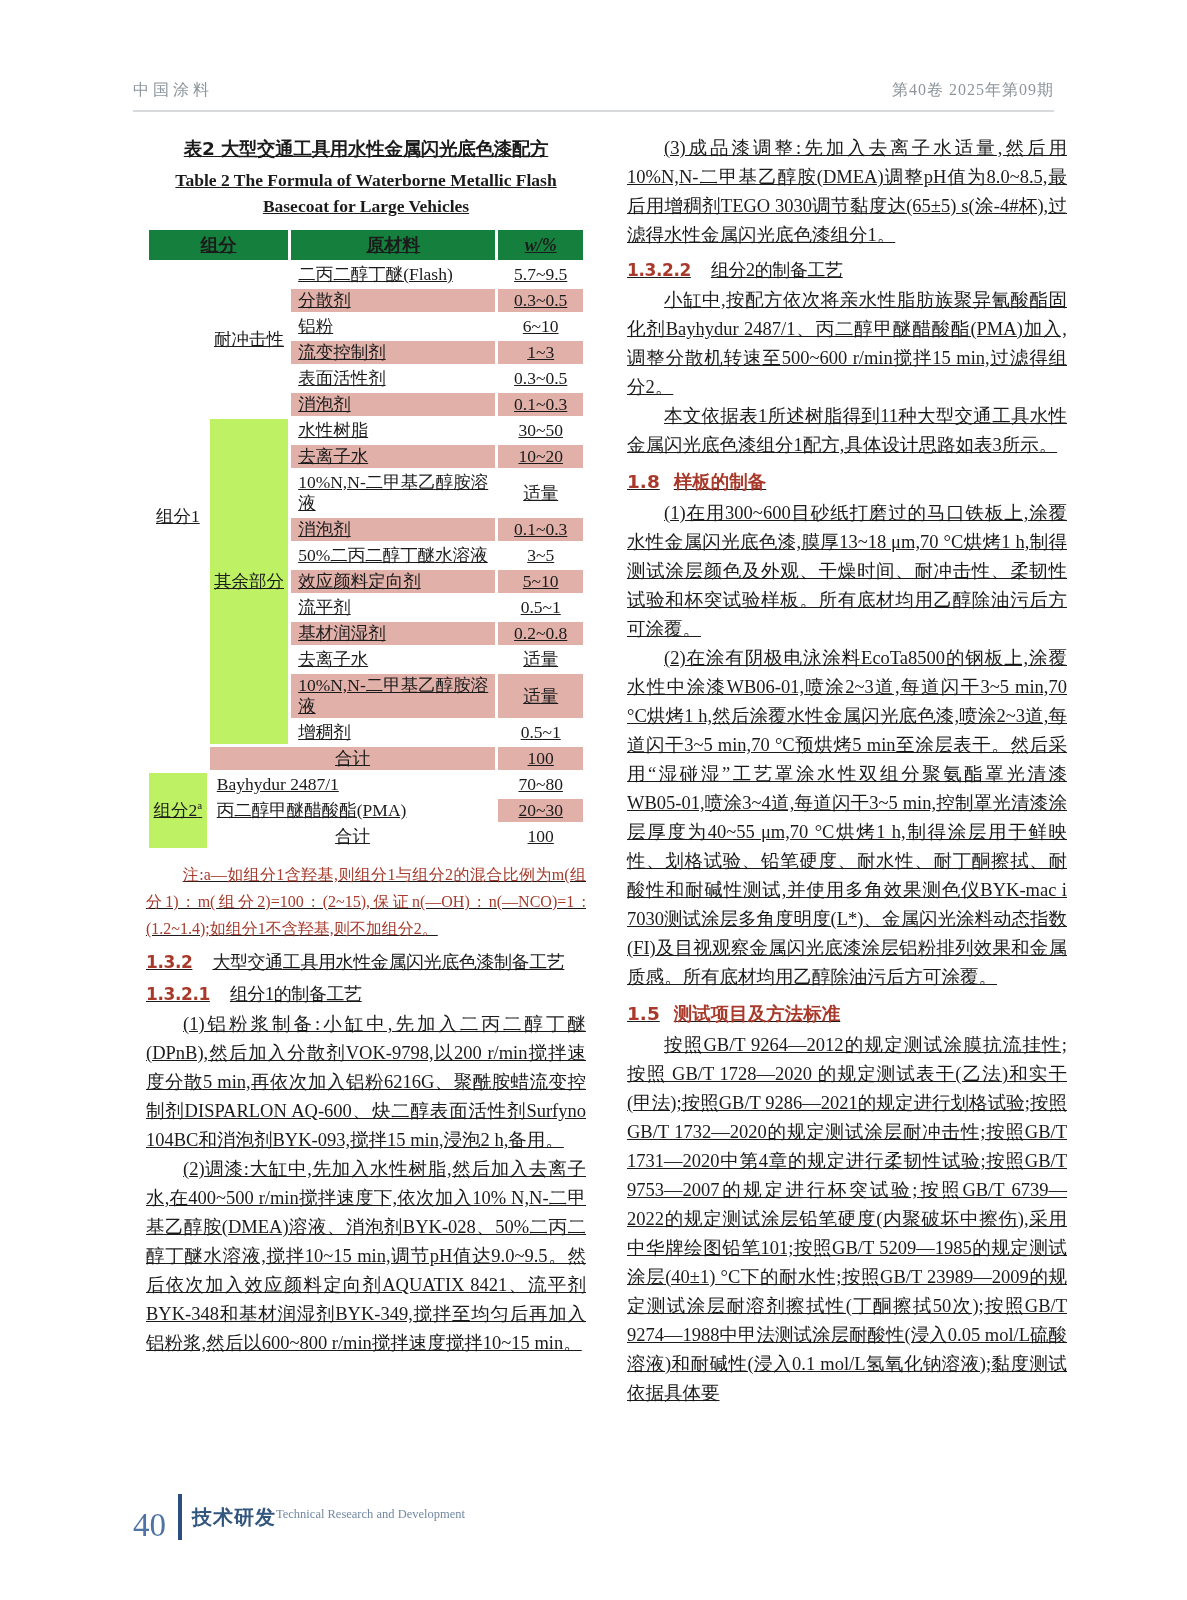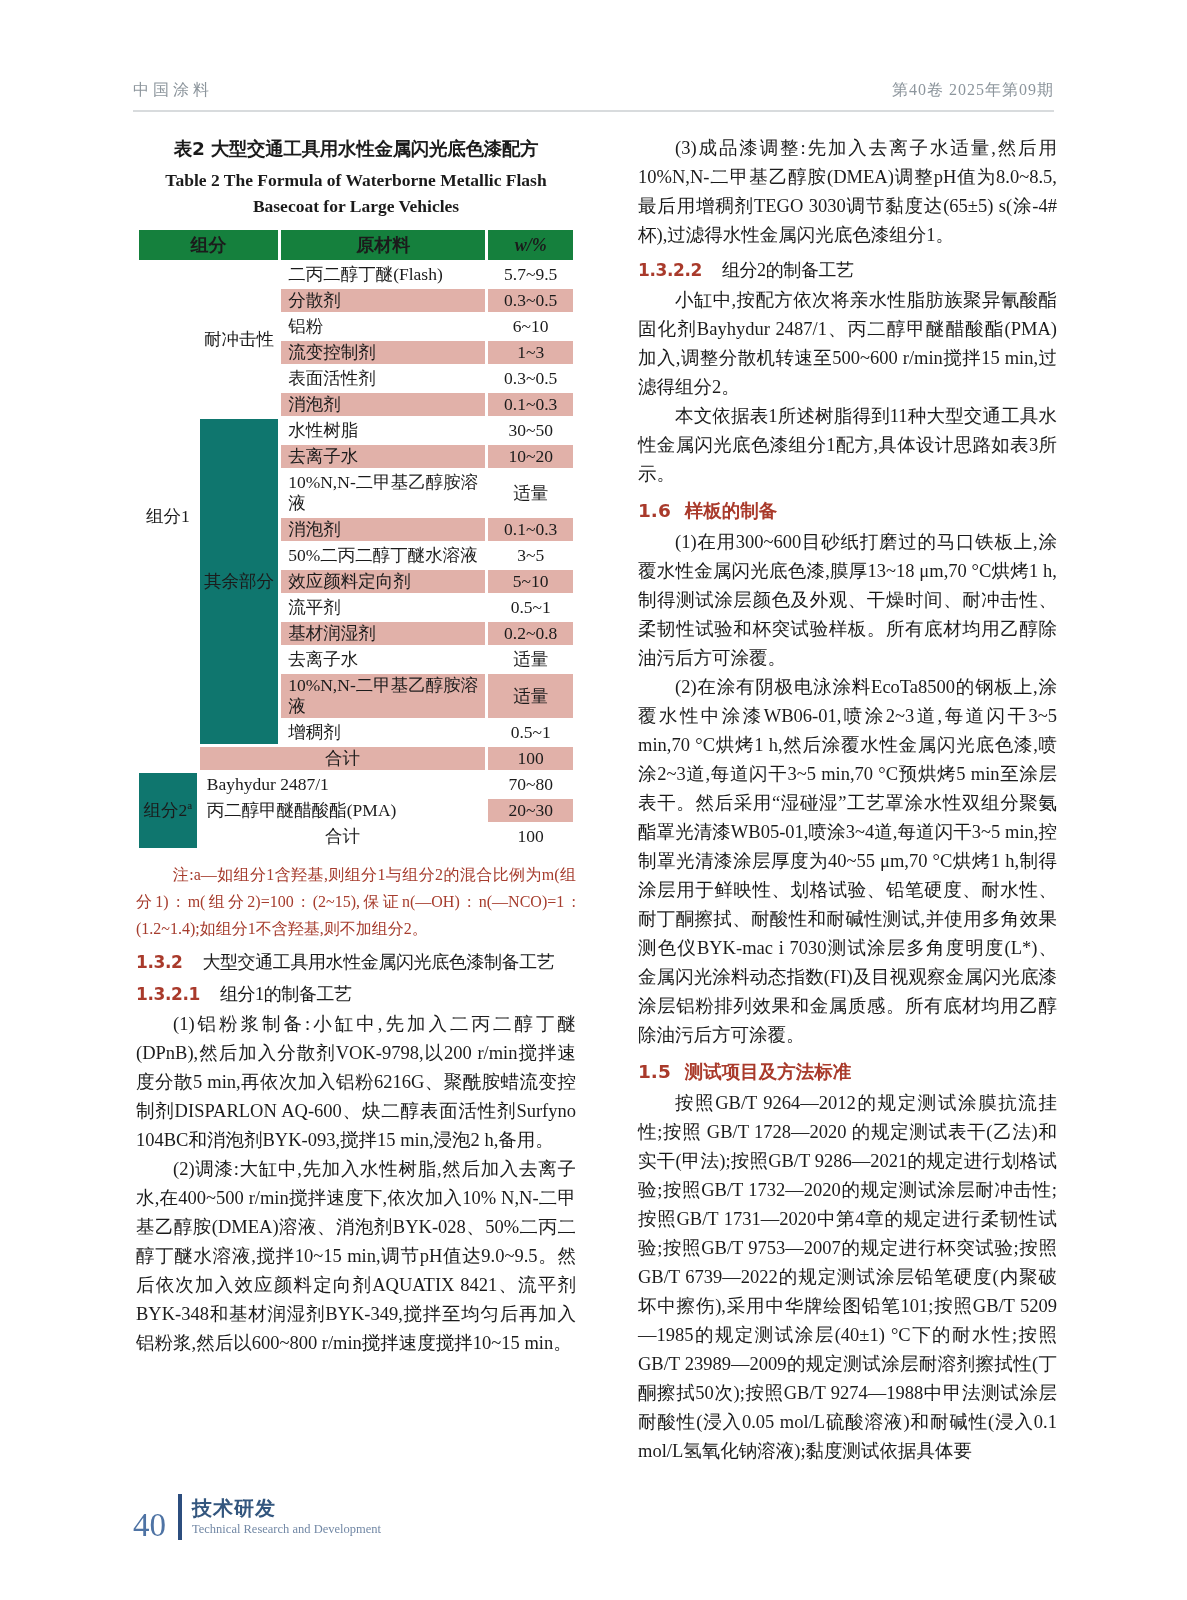--- a/index.html
+++ b/index.html
@@ -14,21 +14,21 @@
   .page-header{
     position:absolute;top:80px;left:133px;width:921px;
     display:flex;justify-content:space-between;align-items:flex-end;
     color:#8c959c;font-size:16px;
     border-bottom:2px solid #d8dbdd;padding-bottom:9px;
   }
   .page-header .journal{letter-spacing:4px;}
   .page-header .issue{letter-spacing:1px;}
 
   
-  .columns{position:absolute;top:134px;left:136px;width:921px;display:flex;gap:62px;}
+  .columns{position:absolute;top:134px;left:146px;width:921px;display:flex;gap:41px;text-decoration:underline;}
   .col{width:440px;}
 
   
   .cap-zh{
     text-align:center;font-weight:bold;font-size:18.5px;
     font-family:"DejaVu Sans","Liberation Sans",sans-serif;
     margin:2px 0 6px 0;letter-spacing:-0.3px;
   }
   .cap-en{text-align:center;font-weight:bold;font-size:17.5px;line-height:26px;}
 
@@ -45,21 +45,21 @@
     background:#15803d;font-size:18px;font-weight:bold;
     padding:3px 2px;text-align:center;
   }
   .ftable th.ital{font-style:italic;font-weight:bold;}
   .ftable td{font-size:17.5px;line-height:21px;padding:1px 4px;vertical-align:middle;}
   .ftable td.mat{text-align:left;padding-left:7px;}
   .ftable td.val{text-align:center;}
   .ftable td.sum{text-align:center;}
   .ftable tr.pink td.mat,.ftable tr.pink td.val,.ftable tr.pink td.sum{background:#e1b1a9;}
   .ftable td.gcell{text-align:center;vertical-align:middle;background:#ffffff;}
-  .ftable td.gcell.p{background:#0f766e;}
+  .ftable td.gcell.p{background:#bef264;}
   .ftable td.mat2{text-align:left;padding-left:7px;}
   .ftable sup.gsup{font-size:11px;vertical-align:super;line-height:0;}
 
   
   .note{
     color:#a63c2d;font-size:16px;line-height:27px;
     text-align:justify;text-indent:2.3em;margin:10px 0 6px 0;
   }
 
   
@@ -83,21 +83,21 @@
   
   .page-footer{
     position:absolute;left:133px;top:1494px;
     display:flex;align-items:center;
   }
   .pgnum{
     color:#4e73a4;font-size:33px;align-self:flex-end;
     margin-right:12px;line-height:30px;
   }
   .fbar{display:inline-block;width:4px;height:46px;background:#2c4d7e;margin-right:10px;}
-  .fsec{display:flex;flex-direction:column;justify-content:flex-start;}
+  .fsec{display:flex;flex-direction:row;justify-content:flex-start;}
   .fzh{
     color:#33567e;font-weight:bold;font-size:20px;line-height:24px;
     font-family:"DejaVu Sans","Liberation Sans",sans-serif;letter-spacing:1px;
   }
   .fen{color:#7288a5;font-size:12.5px;line-height:18px;}
 </style>
 </head>
 <body>
 
 <div class="page">
@@ -237,21 +237,21 @@
       <p class="para">(3)成品漆调整:先加入去离子水适量,然后用10%N,N-二甲基乙醇胺(DMEA)调整pH值为8.0~8.5,最后用增稠剂TEGO 3030调节黏度达(65±5) s(涂-4#杯),过滤得水性金属闪光底色漆组分1。</p>
 
       <div class="h3">
         <span class="num">1.3.2.2</span><span class="txt">组分2的制备工艺</span>
       </div>
 
       <p class="para">小缸中,按配方依次将亲水性脂肪族聚异氰酸酯固化剂Bayhydur 2487/1、丙二醇甲醚醋酸酯(PMA)加入,调整分散机转速至500~600 r/min搅拌15 min,过滤得组分2。</p>
       <p class="para">本文依据表1所述树脂得到11种大型交通工具水性金属闪光底色漆组分1配方,具体设计思路如表3所示。</p>
 
       <div class="h2red">
-        <span class="num">1.6</span><span>样板的制备</span>
+        <span class="num">1.8</span><span>样板的制备</span>
       </div>
 
       <p class="para">(1)在用300~600目砂纸打磨过的马口铁板上,涂覆水性金属闪光底色漆,膜厚13~18 μm,70 °C烘烤1 h,制得测试涂层颜色及外观、干燥时间、耐冲击性、柔韧性试验和杯突试验样板。所有底材均用乙醇除油污后方可涂覆。</p>
       <p class="para">(2)在涂有阴极电泳涂料EcoTa8500的钢板上,涂覆水性中涂漆WB06-01,喷涂2~3道,每道闪干3~5 min,70 °C烘烤1 h,然后涂覆水性金属闪光底色漆,喷涂2~3道,每道闪干3~5 min,70 °C预烘烤5 min至涂层表干。然后采用“湿碰湿”工艺罩涂水性双组分聚氨酯罩光清漆WB05-01,喷涂3~4道,每道闪干3~5 min,控制罩光清漆涂层厚度为40~55 μm,70 °C烘烤1 h,制得涂层用于鲜映性、划格试验、铅笔硬度、耐水性、耐丁酮擦拭、耐酸性和耐碱性测试,并使用多角效果测色仪BYK-mac i 7030测试涂层多角度明度(L*)、金属闪光涂料动态指数(FI)及目视观察金属闪光底漆涂层铝粉排列效果和金属质感。所有底材均用乙醇除油污后方可涂覆。</p>
 
       <div class="h2red">
         <span class="num">1.5</span><span>测试项目及方法标准</span>
       </div>
 
       <p class="para">按照GB/T 9264—2012的规定测试涂膜抗流挂性;按照 GB/T 1728—2020 的规定测试表干(乙法)和实干(甲法);按照GB/T 9286—2021的规定进行划格试验;按照GB/T 1732—2020的规定测试涂层耐冲击性;按照GB/T 1731—2020中第4章的规定进行柔韧性试验;按照GB/T 9753—2007的规定进行杯突试验;按照GB/T 6739—2022的规定测试涂层铅笔硬度(内聚破坏中擦伤),采用中华牌绘图铅笔101;按照GB/T 5209—1985的规定测试涂层(40±1) °C下的耐水性;按照GB/T 23989—2009的规定测试涂层耐溶剂擦拭性(丁酮擦拭50次);按照GB/T 9274—1988中甲法测试涂层耐酸性(浸入0.05 mol/L硫酸溶液)和耐碱性(浸入0.1 mol/L氢氧化钠溶液);黏度测试依据具体要</p>

